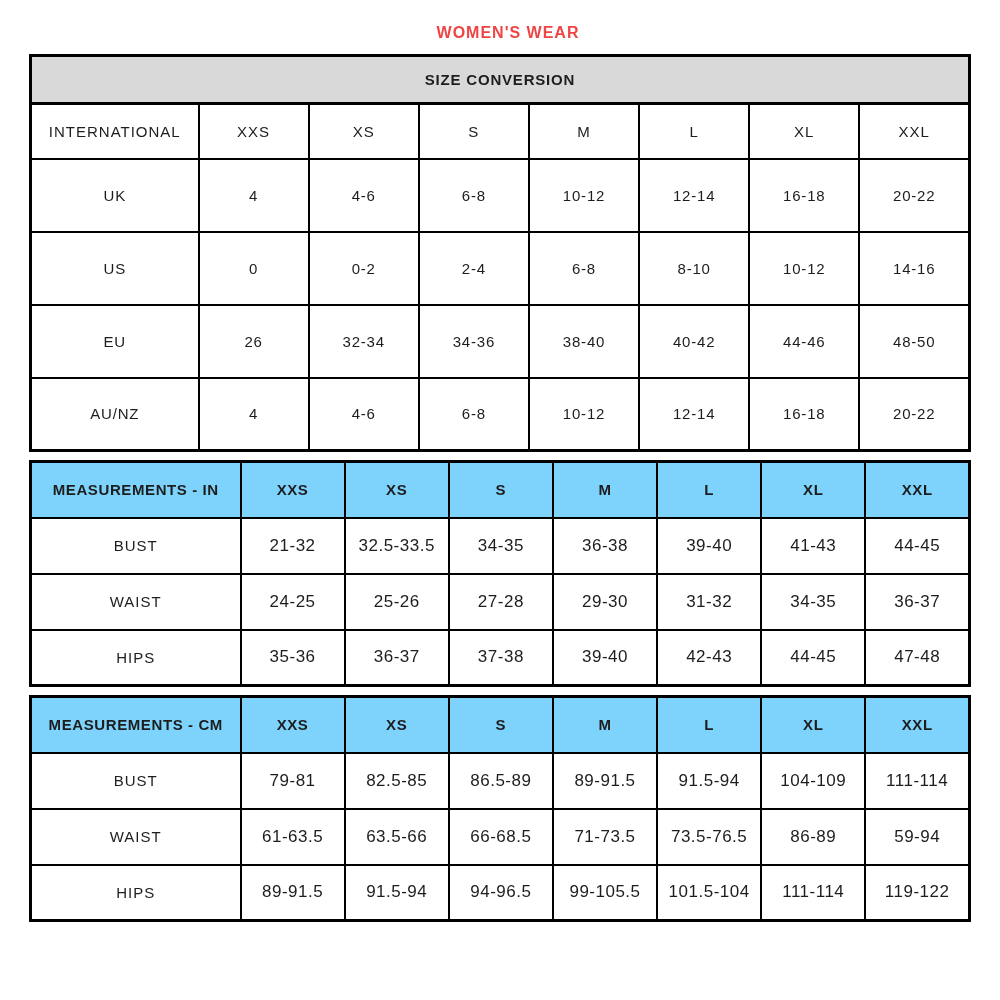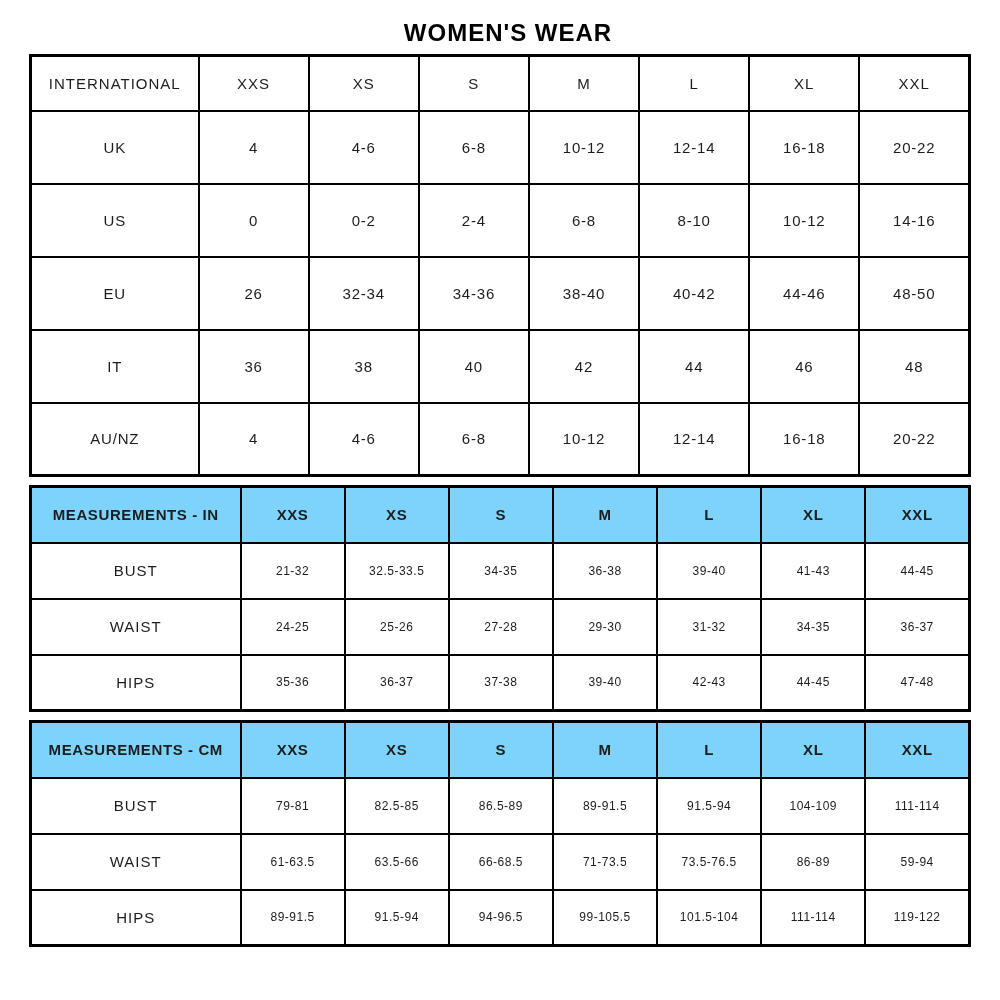--- a/index.html
+++ b/index.html
@@ -14,24 +14,24 @@
   .page {
     width: 1000px;
     height: 1000px;
     padding-top: 12px;
   }
   .title {
     height: 42px;
     display: flex;
     align-items: center;
     justify-content: center;
-    font-size: 24px;
+    font-size: 16px;
     font-weight: bold;
     letter-spacing: 1px;
-    color: #000000;
+    color: #ef4444;
     margin-left: 16px;
   }
   table {
     width: 942px;
     margin: 0 auto 8px auto;
     border-collapse: collapse;
     table-layout: fixed;
     border: 3px solid #000000;
   }
   th, td {
@@ -64,21 +64,21 @@
   
   .t-meas thead th {
     height: 56px;
     background: #7dd3fc;
     font-size: 15px;
     font-weight: bold;
     letter-spacing: 0.6px;
   }
   .t-meas tbody td {
     height: 56px;
-    font-size: 12px;
+    font-size: 17px;
     letter-spacing: 0.5px;
   }
   .t-meas tbody td.lbl {
     font-size: 15px;
     letter-spacing: 1px;
   }
 </style>
 </head>
 <body>
 
@@ -91,20 +91,23 @@
       <col style="width:168px">
         <col>
         <col>
         <col>
         <col>
         <col>
         <col>
         <col>
     </colgroup>
     <thead>
+      <tr class="band">
+        <th colspan="8">SIZE CONVERSION</th>
+      </tr>
       <tr class="cols">
         <th>INTERNATIONAL</th>
         <th>XXS</th>
         <th>XS</th>
         <th>S</th>
         <th>M</th>
         <th>L</th>
         <th>XL</th>
         <th>XXL</th>
       </tr>
@@ -134,30 +137,20 @@
         <td>EU</td>
         <td>26</td>
         <td>32-34</td>
         <td>34-36</td>
         <td>38-40</td>
         <td>40-42</td>
         <td>44-46</td>
         <td>48-50</td>
       </tr>
       <tr>
-        <td>IT</td>
-        <td>36</td>
-        <td>38</td>
-        <td>40</td>
-        <td>42</td>
-        <td>44</td>
-        <td>46</td>
-        <td>48</td>
-      </tr>
-      <tr>
         <td>AU/NZ</td>
         <td>4</td>
         <td>4-6</td>
         <td>6-8</td>
         <td>10-12</td>
         <td>12-14</td>
         <td>16-18</td>
         <td>20-22</td>
       </tr>
     </tbody>

